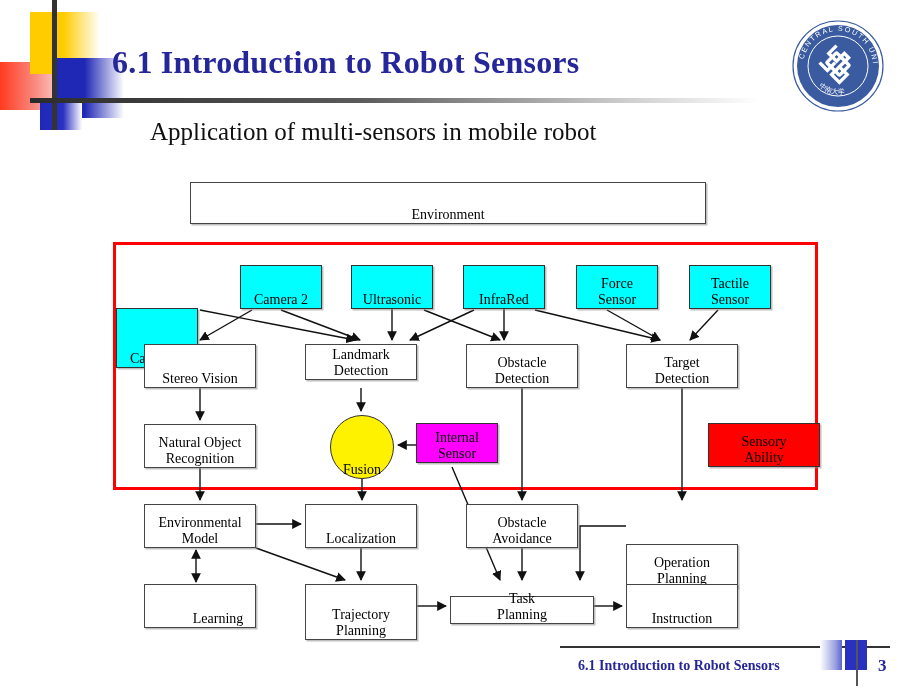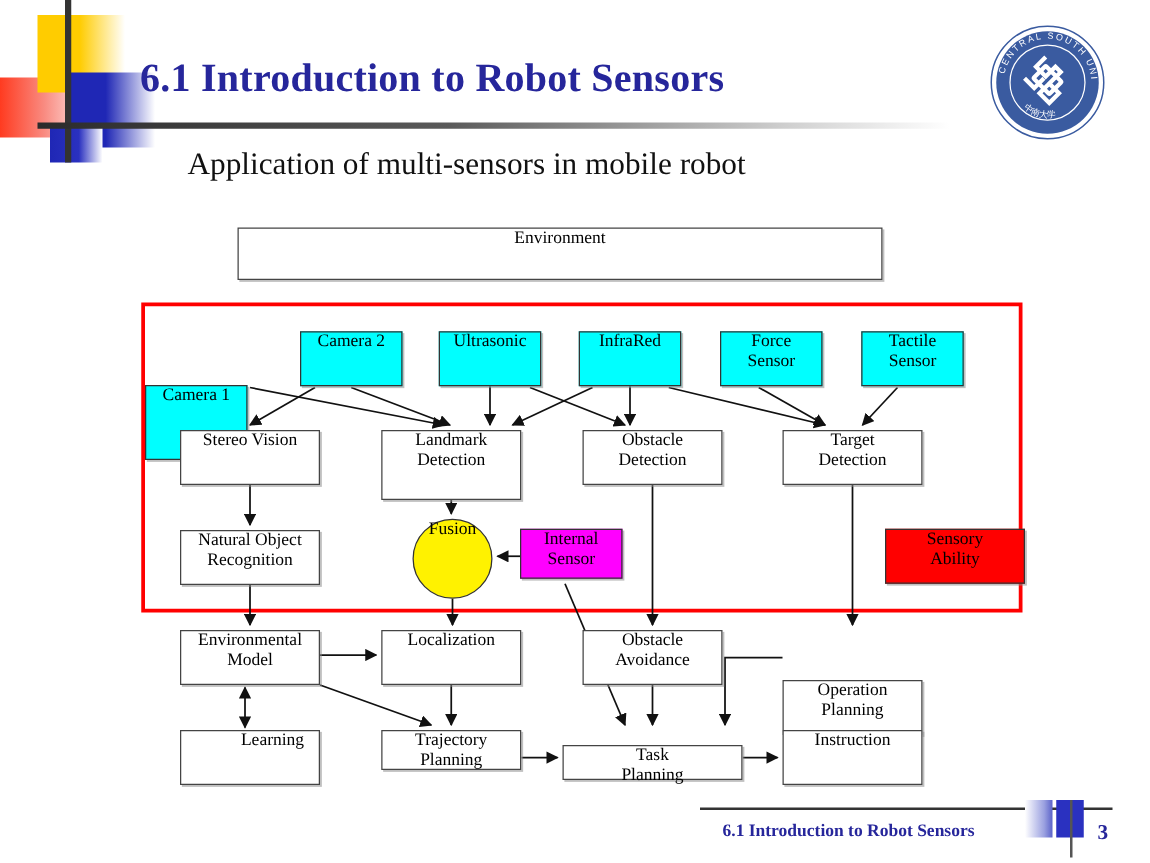--- a/index.html
+++ b/index.html
@@ -66,21 +66,21 @@
   #diagram {
     position: absolute; left: 0; top: 0; width: 920px; height: 690px;
     pointer-events: none;
   }
   .node {
     position: absolute;
     box-sizing: border-box;
     border: 1px solid #444;
     background: #ffffff;
     display: flex;
-    align-items: flex-start;
+    align-items: flex-end;
     justify-content: center;
     text-align: center;
     font-family: "Liberation Serif", serif;
     font-size: 14px;
     color: #000;
     line-height: 1.15;
     box-shadow: 1.5px 1.5px 0px rgba(140,140,140,0.55);
   }
   .node.cyan   { background: #00FFFF; border-color: #333; }
   .node.magenta{ background: #FF00FF; border-color: #333; }
@@ -231,21 +231,21 @@
     </div>
     <div class="node cyan" style="left: 576px; top: 265px; width: 82px; height: 44px;">
       <span>Force<br>Sensor</span>
     </div>
     <div class="node cyan" style="left: 689px; top: 265px; width: 82px; height: 44px;">
       <span>Tactile<br>Sensor</span>
     </div>
     <div class="node " style="left: 144px; top: 344px; width: 112px; height: 44px;">
       <span>Stereo Vision</span>
     </div>
-    <div class="node " style="left: 305px; top: 344px; width: 112px; height: 56px;">
+    <div class="node " style="left: 305px; top: 344px; width: 112px; height: 36px;">
       <span>Landmark<br>Detection</span>
     </div>
     <div class="node " style="left: 466px; top: 344px; width: 112px; height: 44px;">
       <span>Obstacle<br>Detection</span>
     </div>
     <div class="node " style="left: 626px; top: 344px; width: 112px; height: 44px;">
       <span>Target<br>Detection</span>
     </div>
     <div class="node " style="left: 144px; top: 424px; width: 112px; height: 44px;">
       <span>Natural Object<br>Recognition</span>
@@ -267,21 +267,21 @@
     </div>
     <div class="node " style="left: 466px; top: 504px; width: 112px; height: 44px;">
       <span>Obstacle<br>Avoidance</span>
     </div>
     <div class="node " style="left: 626px; top: 504px; width: 112px; height: 44px; margin-top: 40px;">
       <span>Operation<br>Planning</span>
     </div>
     <div class="node " style="left: 144px; top: 584px; width: 112px; height: 44px; padding-left: 36px;">
       <span>Learning</span>
     </div>
-    <div class="node " style="left: 305px; top: 584px; width: 112px; height: 32px;">
+    <div class="node " style="left: 305px; top: 584px; width: 112px; height: 56px;">
       <span>Trajectory<br>Planning</span>
     </div>
     <div class="node " style="left: 450px; top: 584px; width: 144px; height: 28px; margin-top: 12px;">
       <span>Task<br>Planning</span>
     </div>
     <div class="node " style="left: 626px; top: 584px; width: 112px; height: 44px;">
       <span>Instruction</span>
     </div>
   </div>
 

